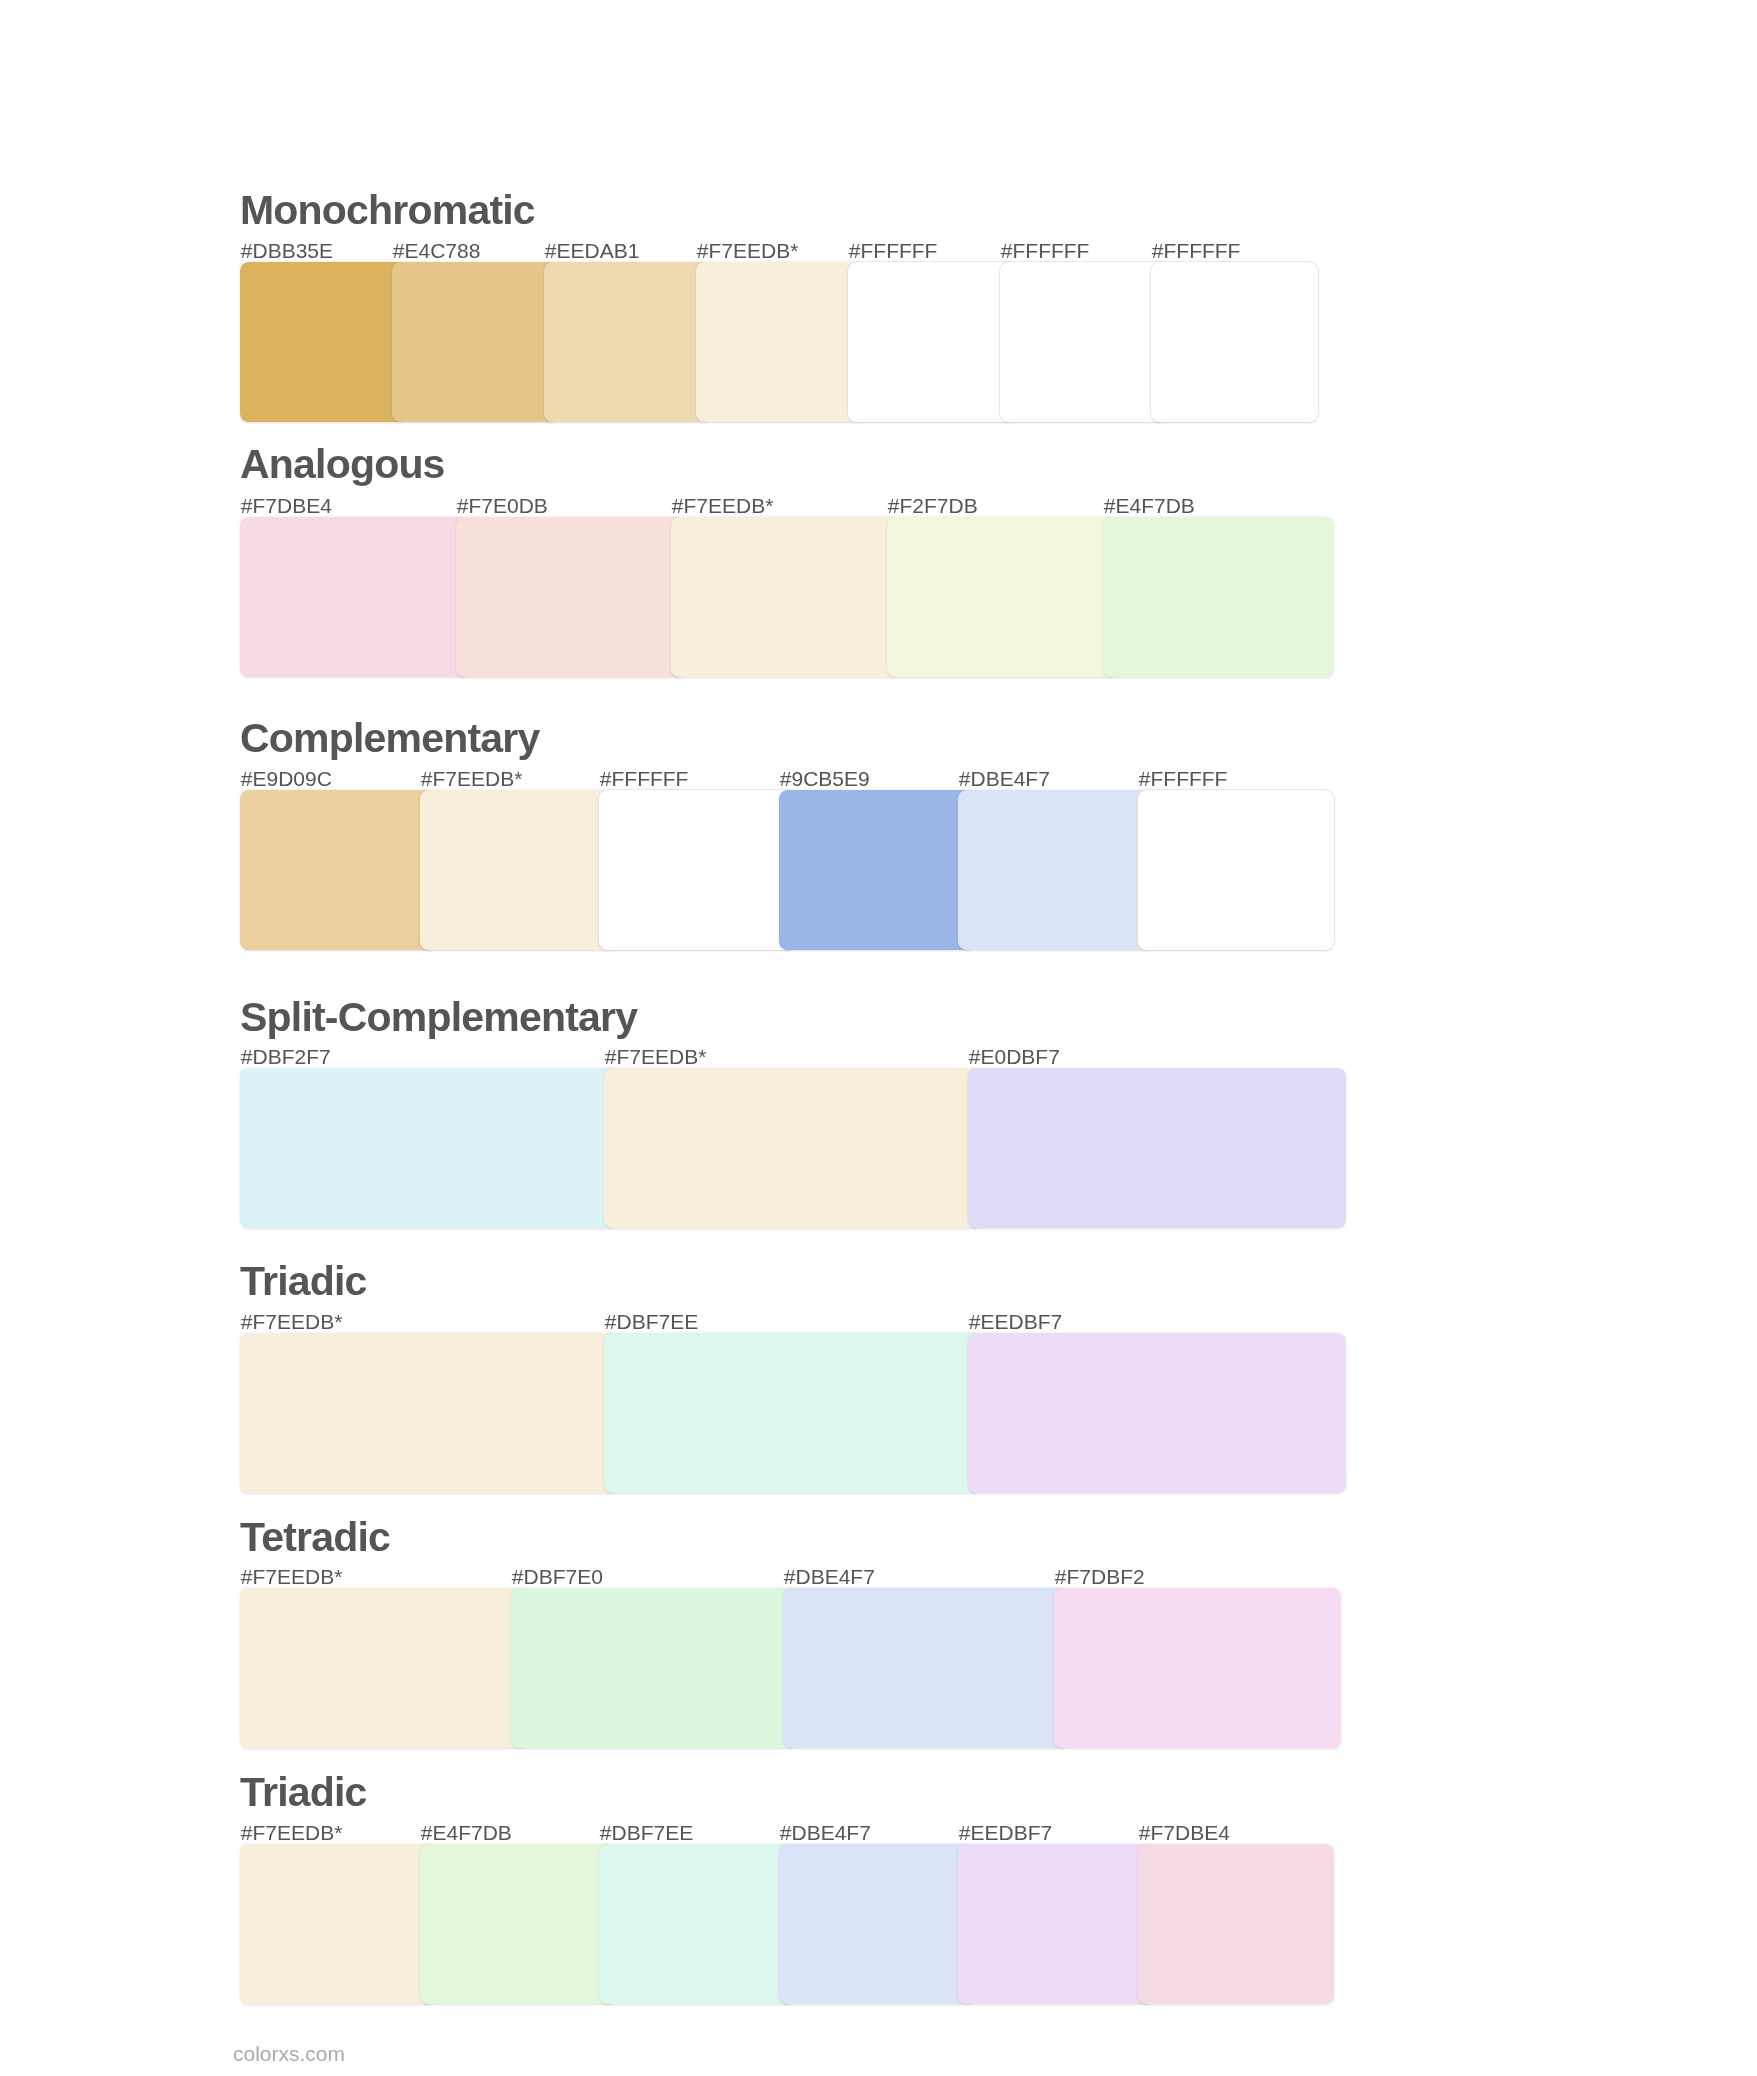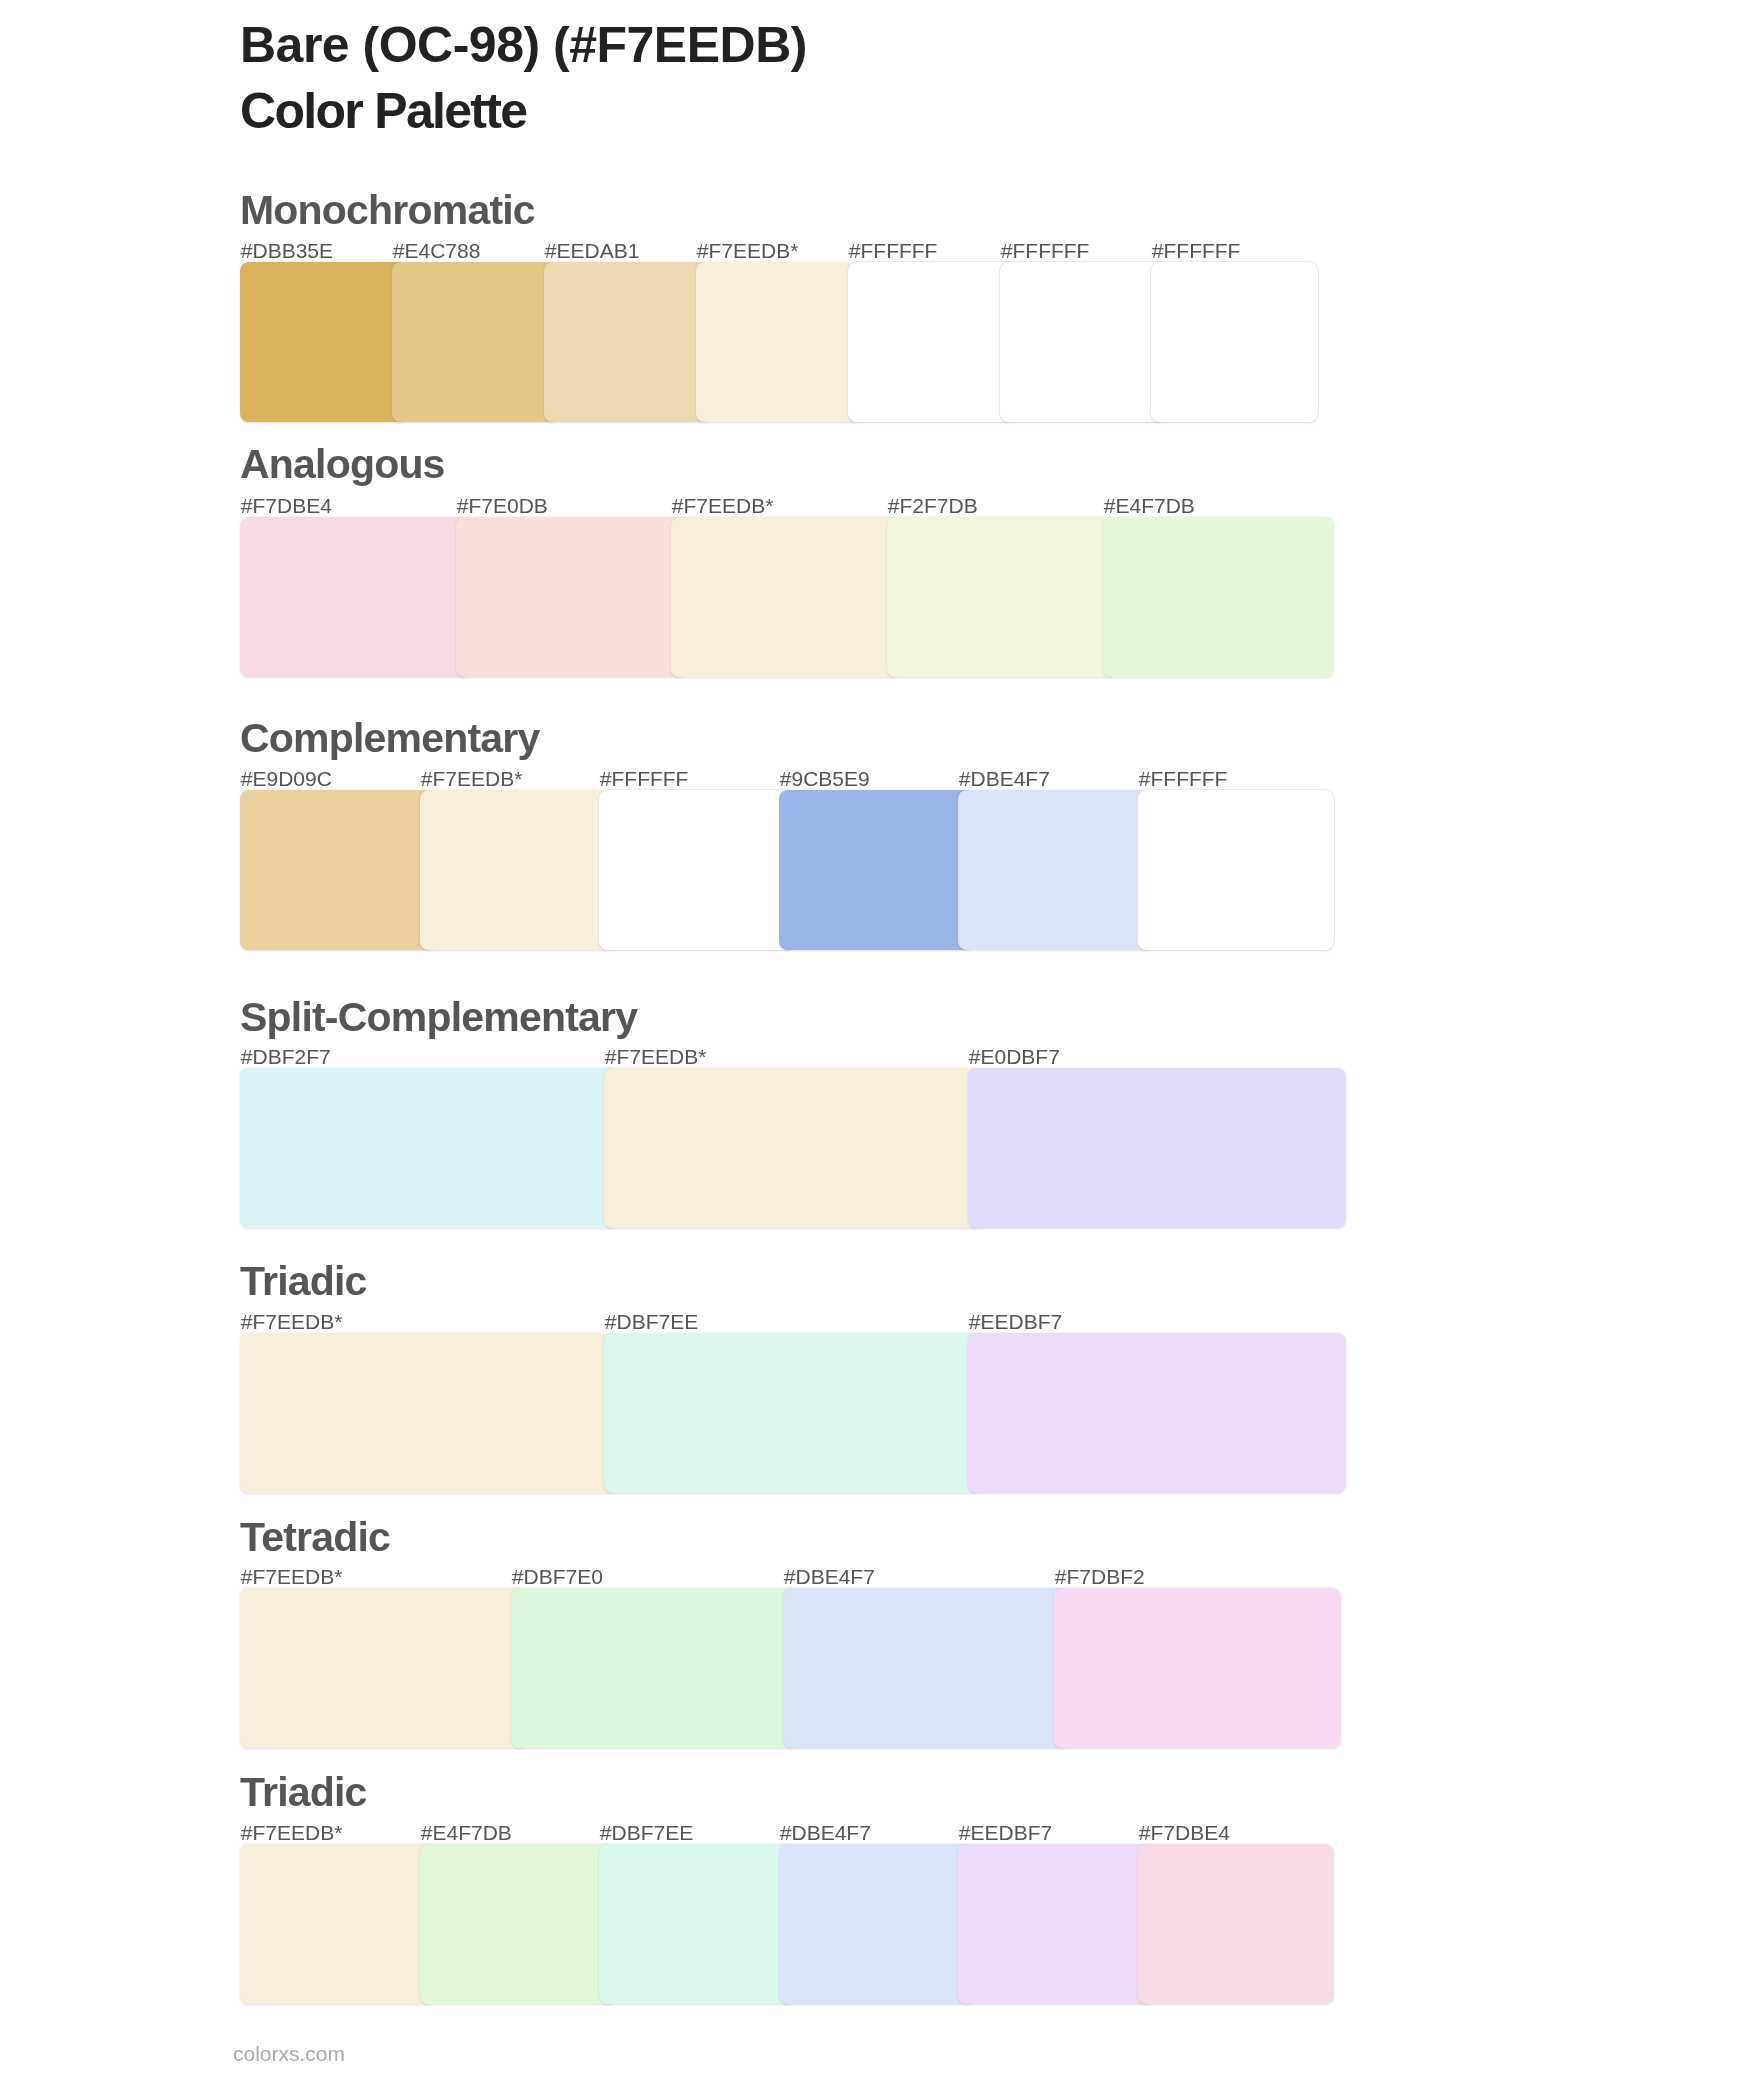--- a/index.html
+++ b/index.html
@@ -48,22 +48,20 @@
   .footer{
     position:absolute;left:233px;top:2043px;
     font-size:21px;line-height:22.4px;color:var(--footer-color,#aaaaaa);
     white-space:nowrap;
   }
 </style>
 </head>
 <body>
 
 <div class="page">
-  <h1 class="title">Bare (OC-98) (#F7EEDB)</h1>
-  <h2 class="subtitle">Color Palette</h2>
   <div id="sections">
       <div class="section">
         <div class="sec-title" style="top: 190px;">Monochromatic</div>
         <div class="row" style="top: 240px; --swtop: 22.4px; width: 1079px;">
           <div class="cell" style="left: 0px;">
             <div class="hex">#DBB35E</div>
             <div class="sw" style="background: rgb(219, 179, 94); width: 167px; height: 160px; z-index: 1;"></div>
           </div>
           <div class="cell" style="left: 152px;">
             <div class="hex">#E4C788</div>

